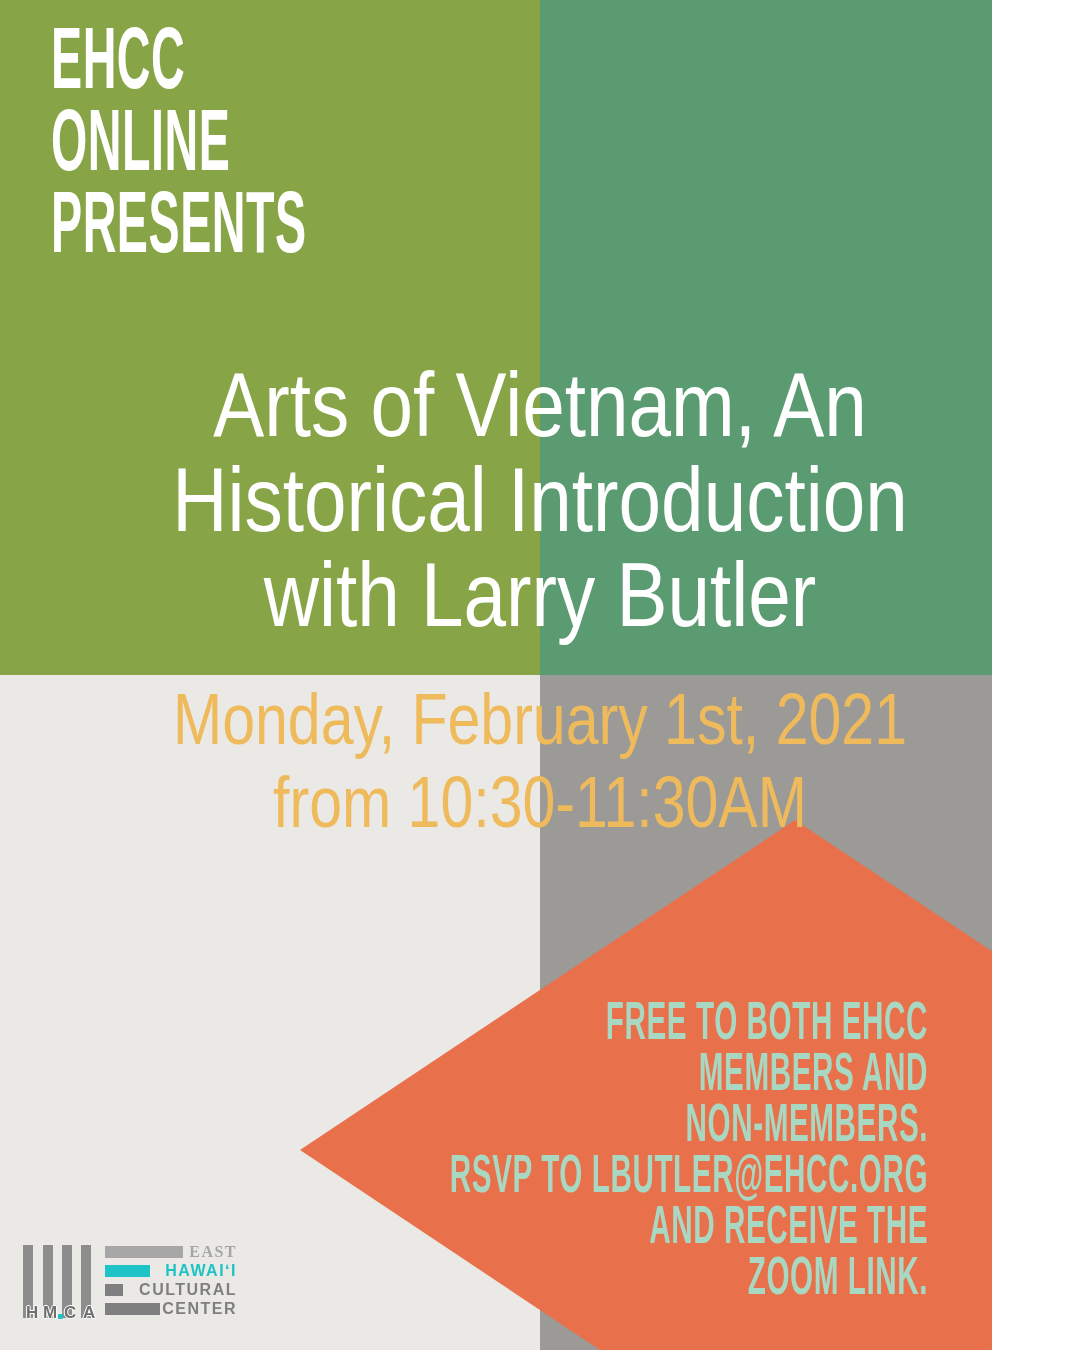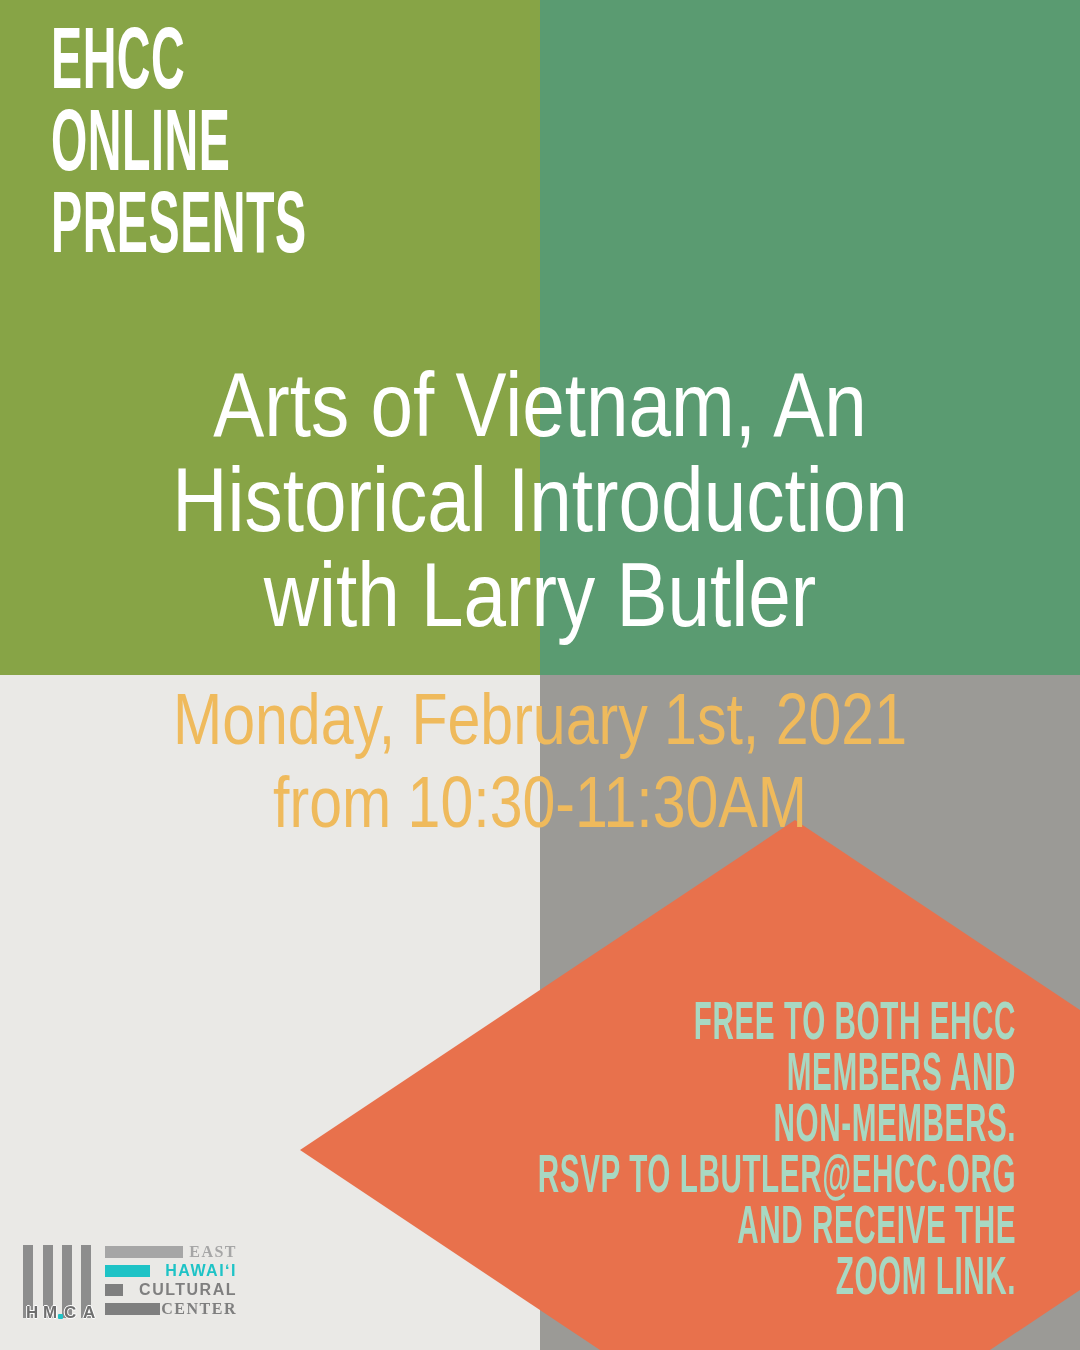--- a/index.html
+++ b/index.html
@@ -16,21 +16,21 @@
     --logograylight:#a6a6a6;
     --logogray:#7f7f7f;
     --logobars:#8d8d8d;
     --logoletters:#6f6f6f;
   }
   *{margin:0;padding:0;box-sizing:border-box;}
   html,body{background:#ffffff;}
   body{font-family:"Liberation Sans", sans-serif;}
   .canvas{
     position:relative;
-    width:1080px;height:1350px;
+    width:992px;height:1350px;
     overflow:hidden;
     background:var(--offwhite);
   }
   
   .quad{position:absolute;width:540px;height:675px;}
   .quad.tl{left:0;top:0;background:var(--olive);}
   .quad.tr{left:540px;top:0;background:var(--seagreen);}
   .quad.bl{left:0;top:675px;background:var(--offwhite);}
   .quad.br{left:540px;top:675px;background:var(--gray);}
 
@@ -120,21 +120,21 @@
   .logo .lrow.r3 .lbar{width:18px;background:var(--logogray);}
   .logo .lrow.r4 .lbar{width:55px;background:var(--logogray);}
   .logo .ltext{
     position:absolute;right:0;top:0;
     font-size:16px;font-weight:bold;line-height:12px;
     letter-spacing:1.5px;white-space:nowrap;
   }
   .logo .lrow.r1 .ltext{color:var(--logograylight);}
   .logo .lrow.r2 .ltext{color:var(--logoteal);}
   .logo .lrow.r3 .ltext{color:var(--logogray);margin-left:10px;}
-  .logo .lrow.r4 .ltext{color:var(--logogray);font-family:Liberation Serif, serif;}
+  .logo .lrow.r4 .ltext{color:var(--logogray);}
 </style>
 </head>
 <body>
 
 <div class="canvas">
 
   <div class="quad tl"></div>
   <div class="quad tr"></div>
   <div class="quad bl"></div>
   <div class="quad br"></div>

